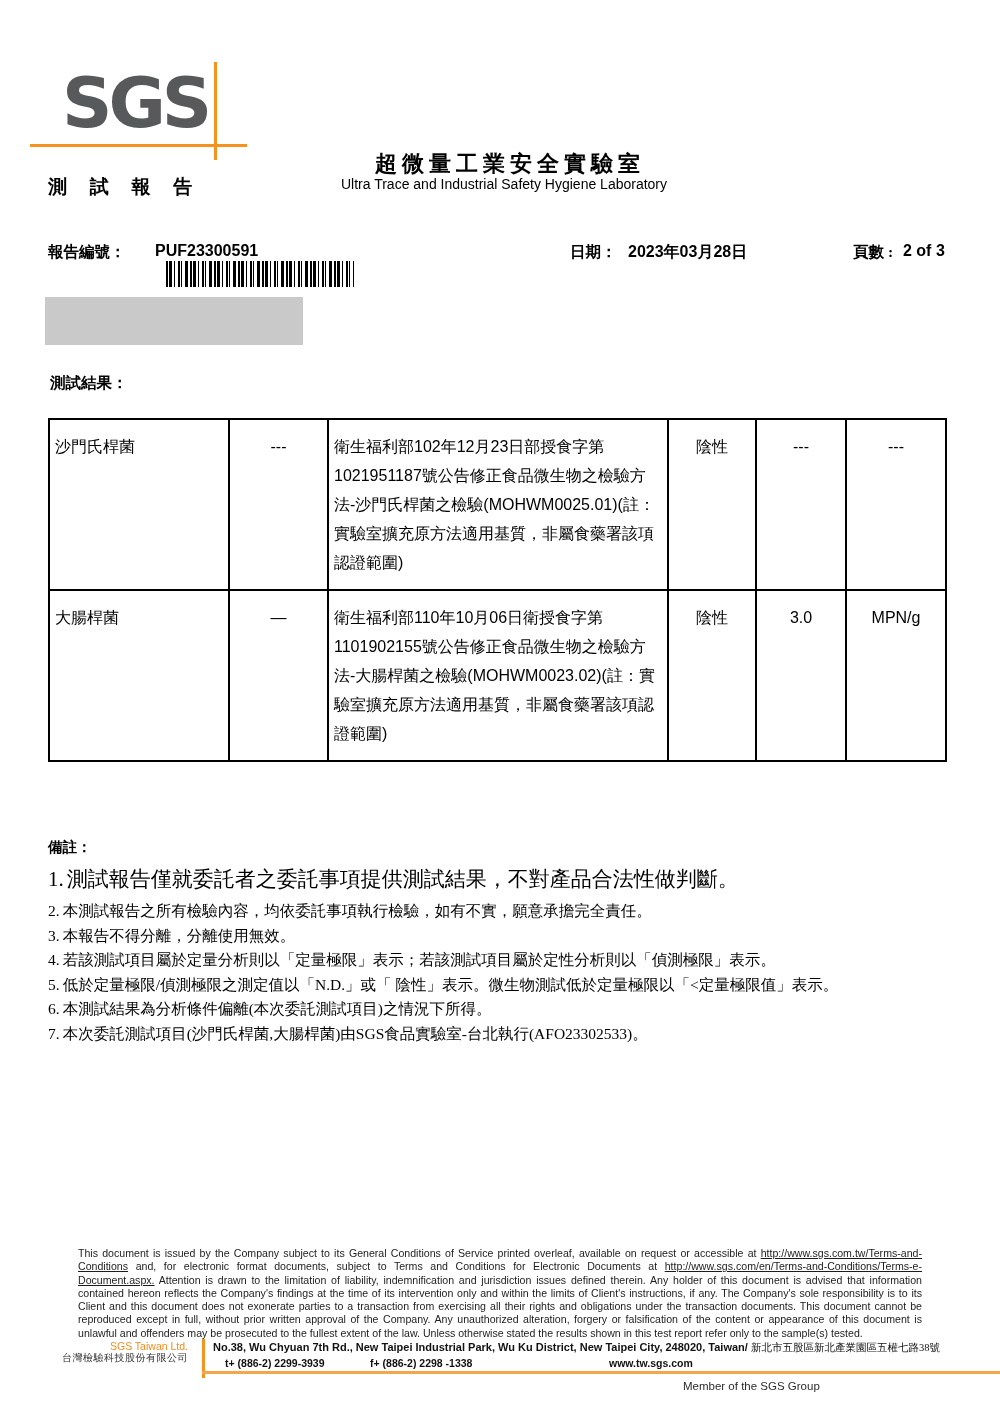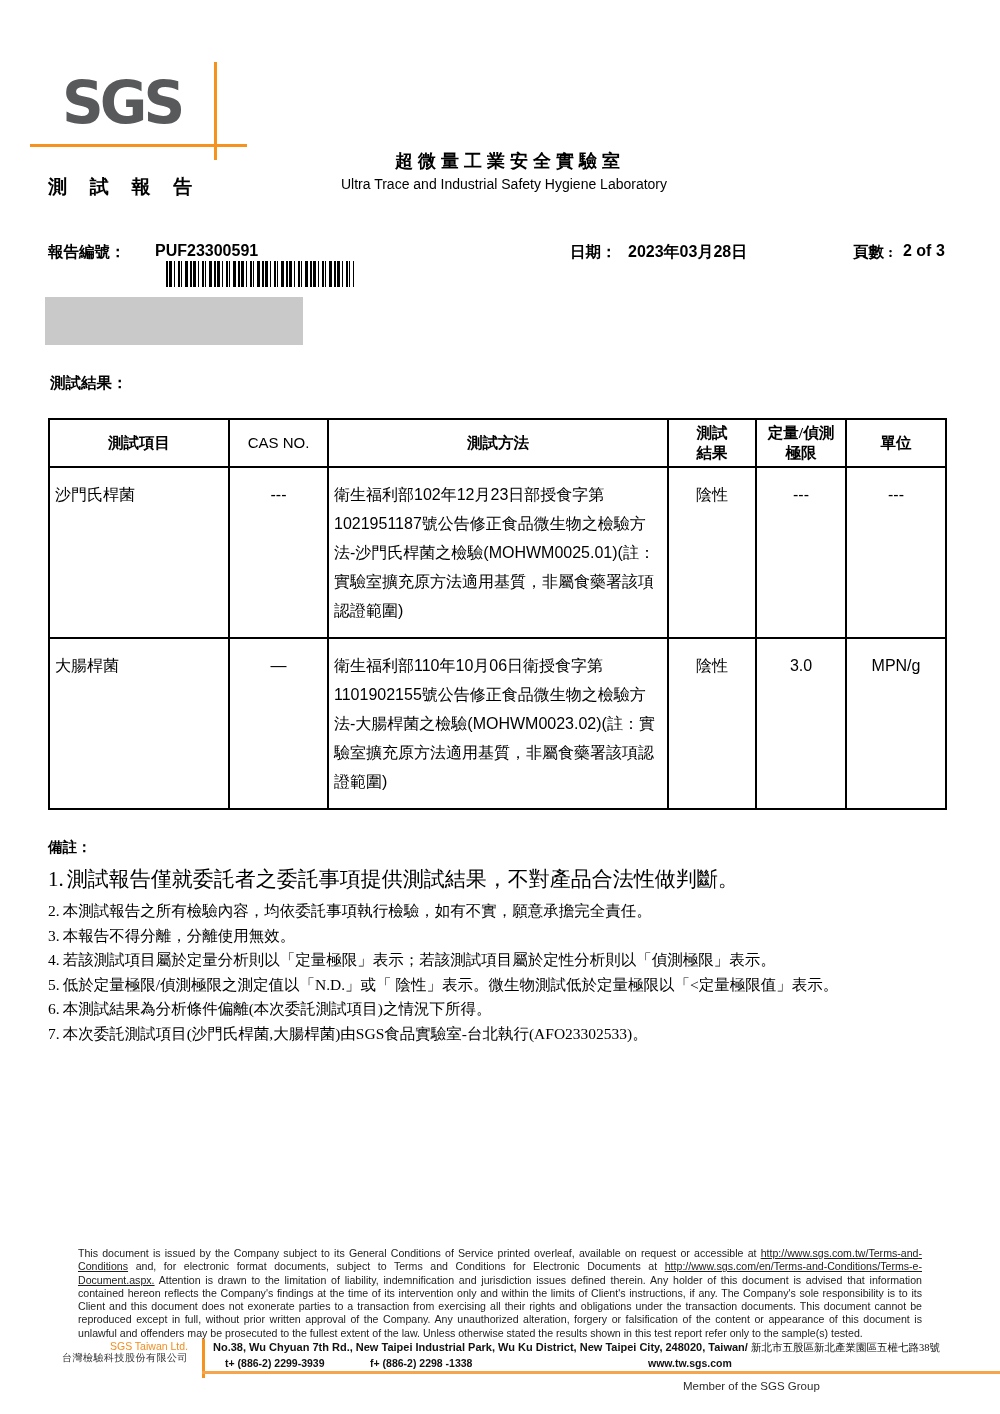--- a/index.html
+++ b/index.html
@@ -6,35 +6,35 @@
   html,body { background:#888; }
   .page {
     position:relative; width:1000px; height:1414px; margin:0 auto;
     background:#ffffff; overflow:hidden;
     font-family:"Liberation Sans","DejaVu Sans",sans-serif; color:#000;
   }
   
   .sgs-logo {
     position:absolute; left:62px; top:58px;
     font-family:"DejaVu Sans","Liberation Sans",sans-serif;
-    font-weight:bold; font-size:58px; line-height:90px; letter-spacing:-4px;
+    font-weight:bold; font-size:70px; line-height:90px; letter-spacing:-4px;
     color:#58595B;
   }
   .logo-hline { position:absolute; left:30px; top:144px; width:217px; height:3px; background:#F6921E; }
   .logo-vline { position:absolute; left:214px; top:62px; width:3px; height:98px; background:#F6921E; }
   
   .report-title {
     position:absolute; left:48px; top:174px;
     font-family:"Liberation Serif","DejaVu Serif",serif;
     font-weight:bold; font-size:19px; letter-spacing:9px; white-space:nowrap;
   }
   .lab-zh {
     position:absolute; left:260px; top:149px; width:500px; text-align:center;
     font-family:"Liberation Serif","DejaVu Serif",serif;
-    font-weight:bold; font-size:18px; letter-spacing:5px; white-space:nowrap;
+    font-weight:bold; font-size:22px; letter-spacing:5px; white-space:nowrap;
   }
   .lab-en {
     position:absolute; left:254px; top:176px; width:500px; text-align:center;
     font-size:14px; white-space:nowrap;
   }
   .info-label {
     position:absolute; top:242px;
     font-family:"Liberation Serif","DejaVu Serif",serif;
     font-weight:bold; font-size:15.5px; white-space:nowrap;
   }
@@ -103,21 +103,21 @@
   }
   .f-vline { position:absolute; left:202px; top:1339px; width:2.5px; height:39px; background:#F6921E; }
   .f-hline { position:absolute; left:202px; top:1371px; width:798px; height:2.5px; background:#F5A54C; }
   .f-address {
     position:absolute; left:213px; top:1341px; width:780px;
     font-weight:bold; font-size:11px; color:#111; white-space:nowrap;
   }
   .f-address .zh { font-family:"Liberation Serif","DejaVu Serif",serif; font-weight:normal; font-size:10.5px; }
   .f-tel { position:absolute; left:213px; top:1357px; font-weight:bold; font-size:10.5px; color:#111;padding-left:12px; }
   .f-fax { position:absolute; left:370px; top:1357px; font-weight:bold; font-size:10.5px; color:#111; }
-  .f-web { position:absolute; left:648px; top:1357px; font-weight:bold; font-size:10.5px; color:#111; }
+  .f-web { position:absolute; left:609px; top:1357px; font-weight:bold; font-size:10.5px; color:#111; }
   .f-member { position:absolute; left:683px; top:1380px; font-size:11.5px; color:#2b2b2b; }
 </style>
 </head>
 <body>
 
 <div class="page">
 
   <div class="sgs-logo">SGS</div>
   <div class="logo-hline"></div>
   <div class="logo-vline"></div>
@@ -141,34 +141,20 @@
   <table class="results">
     <colgroup>
       <col style="width:180px">
         <col style="width:99px">
         <col style="width:340px">
       <col style="width:88px">
         <col style="width:90px">
         <col style="width:100px">
     </colgroup>
     <tbody>
-        <tr>
-      <th>測試項目</th>
-      <th class="sans-h">CAS NO.</th>
-      <th>測試方法</th>
-      <th>
-        <span>測試</span><br>
-        <span>結果</span>
-      </th>
-      <th>
-        <span>定量/偵測</span><br>
-        <span>極限</span>
-      </th>
-      <th>單位</th>
-    </tr>
     <tr class="r1">
       <td>沙門氏桿菌</td>
       <td class="c">---</td>
       <td>衛生福利部102年12月23日部授食字第1021951187號公告修正食品微生物之檢驗方法-沙門氏桿菌之檢驗(MOHWM0025.01)(註：實驗室擴充原方法適用基質，非屬食藥署該項認證範圍)</td>
       <td class="c">陰性</td>
       <td class="c">---</td>
       <td class="c">---</td>
     </tr>
     <tr class="r2">
       <td>大腸桿菌</td>

